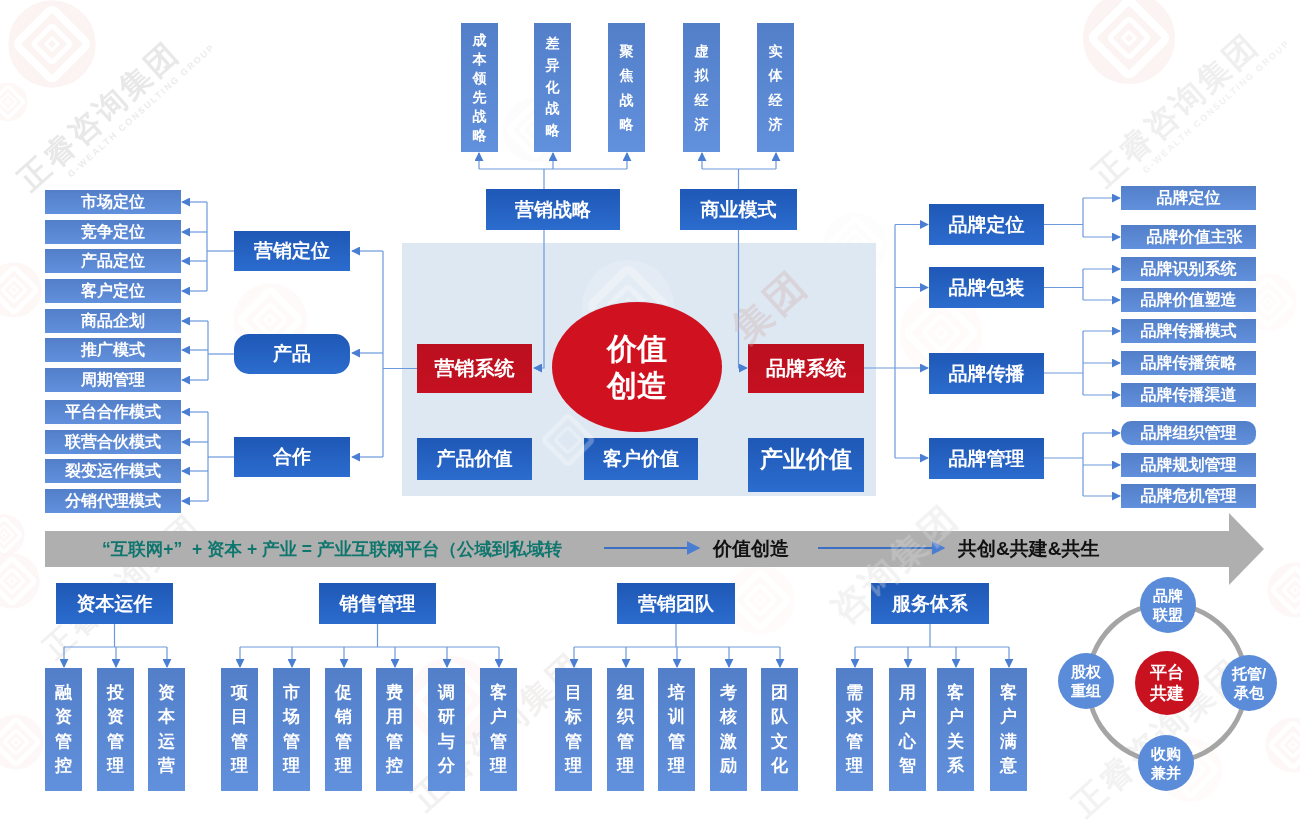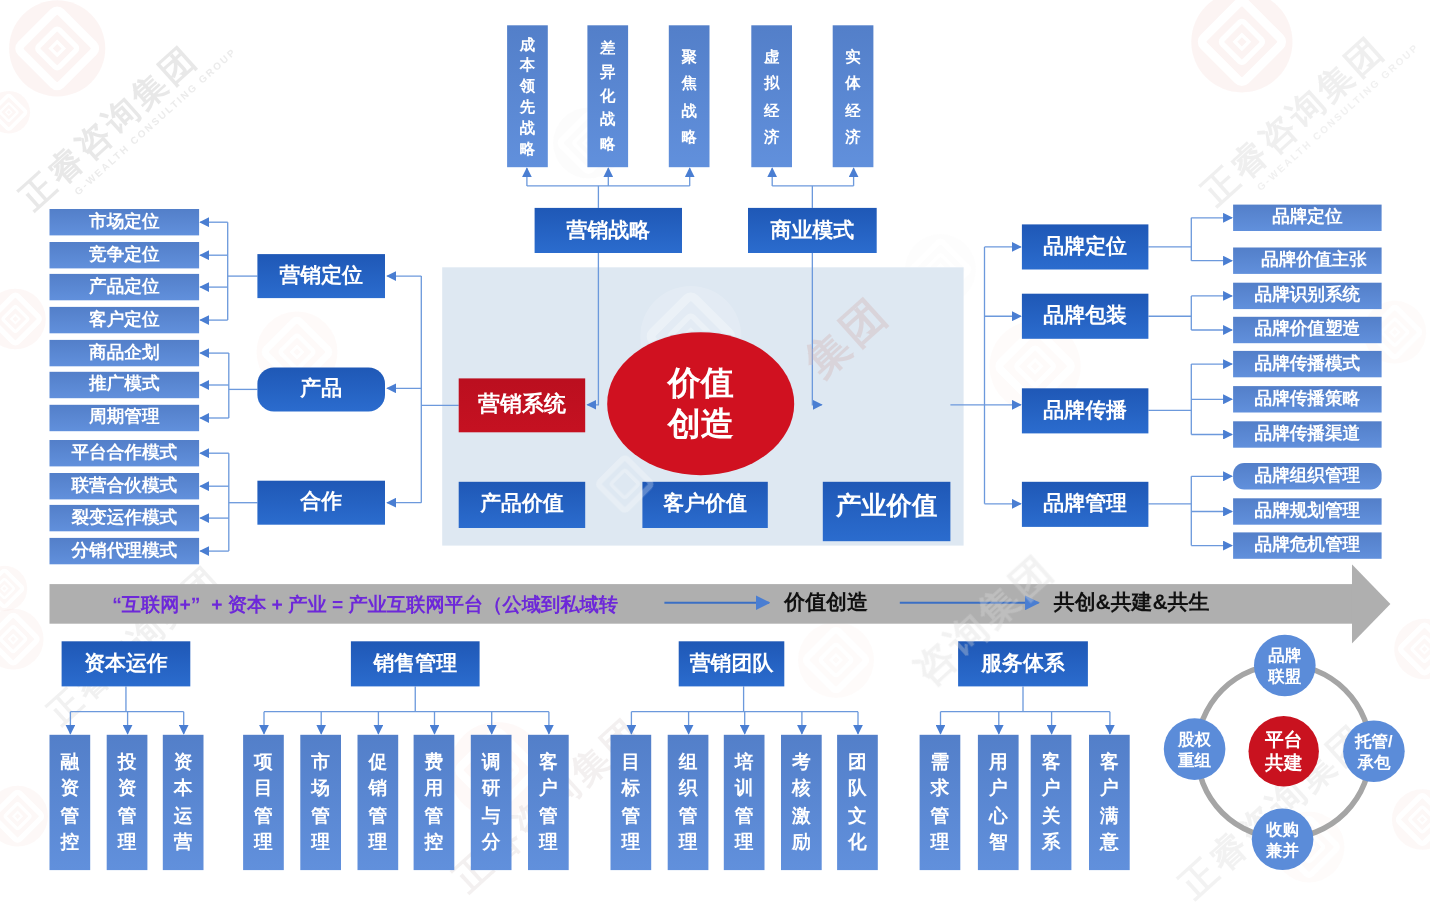--- a/index.html
+++ b/index.html
@@ -294,20 +294,21 @@
 <div class="b sm" style="top:489px;">分销代理模式</div>
 
 <div class="b mid" style="top:231px;">营销定位</div>
 
 <div class="b mid" style="top:334px;border-radius:15px;">产品</div>
 
 <div class="b mid" style="top:437px;">合作</div>
 
 <div class="b red" style="left:417px;top:344px;width:115px;height:49px;line-height:49px;font-size:20px;">营销系统</div>
 
+<div class="b red" style="left:748px;top:344px;width:116px;height:49px;line-height:49px;font-size:20px;">品牌系统</div>
 
 <div class="b" style="background:#D01120;left:552px;top:302px;width:170px;height:130px;border-radius:50%;font-size:30px;line-height:37px;padding-top:28px;">价值<br>创造</div>
 
 <div class="b hdr" style="left:417px;top:438px;width:115px;height:42px;line-height:42px;font-size:19px;">产品价值</div>
 
 <div class="b hdr" style="left:584px;top:438px;width:114px;height:42px;line-height:42px;font-size:19px;">客户价值</div>
 
 <div class="b hdr" style="left:748px;top:438px;width:116px;height:54px;line-height:42px;font-size:23px;">产业价值</div>
 
 <div class="b mid2" style="top:204px;">品牌定位</div>
@@ -331,31 +332,31 @@
 <div class="b sm2" style="top:351px;">品牌传播策略</div>
 
 <div class="b sm2" style="top:383px;">品牌传播渠道</div>
 
 <div class="b sm2" style="top:421px;border-radius:10px;">品牌组织管理</div>
 
 <div class="b sm2" style="top:453px;">品牌规划管理</div>
 
 <div class="b sm2" style="top:484px;">品牌危机管理</div>
 
-<div style="position:absolute;left:102px;top:531px;height:36px;line-height:36px;font-weight:bold;font-size:17.5px;color:#6d28d9;">“互联网+”&nbsp;&nbsp;+ 资本 + 产业 = 产业互联网平台（公域到私域转</div>
+<div style="position:absolute;left:102px;top:531px;height:36px;line-height:36px;font-weight:bold;font-size:17.5px;color:#0f766e;">“互联网+”&nbsp;&nbsp;+ 资本 + 产业 = 产业互联网平台（公域到私域转</div>
 
 <div style="position:absolute;left:713px;top:531px;height:36px;line-height:36px;font-weight:bold;font-size:19px;color:#111;">价值创造</div>
 
 <div style="position:absolute;left:958px;top:531px;height:36px;line-height:36px;font-weight:bold;font-size:19px;color:#111;">共创&amp;共建&amp;共生</div>
 
 <div class="b hdr" style="left:56px;top:583px;width:117px;height:41px;line-height:41px;">资本运作</div>
 
 <div class="b hdr" style="left:319px;top:583px;width:117px;height:41px;line-height:41px;">销售管理</div>
 
-<div class="b hdr" style="left:617px;top:583px;width:96px;height:41px;line-height:41px;">营销团队</div>
+<div class="b hdr" style="left:617px;top:583px;width:118px;height:41px;line-height:41px;">营销团队</div>
 
 <div class="b hdr" style="left:871px;top:583px;width:118px;height:41px;line-height:41px;">服务体系</div>
 
 <div class="b vc" style="left:45px;">
       <span>融</span>
       <span>资</span>
       <span>管</span>
       <span>控</span>
     </div>
 

